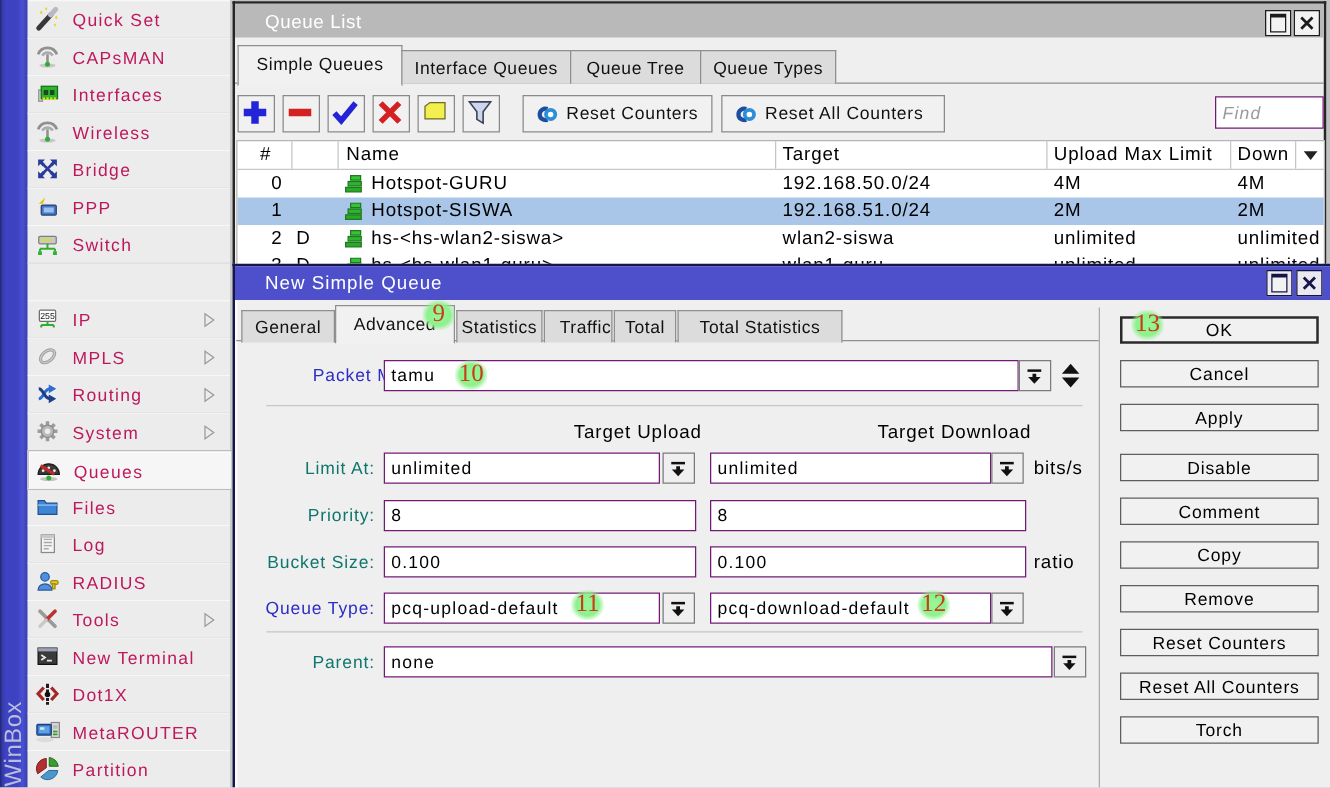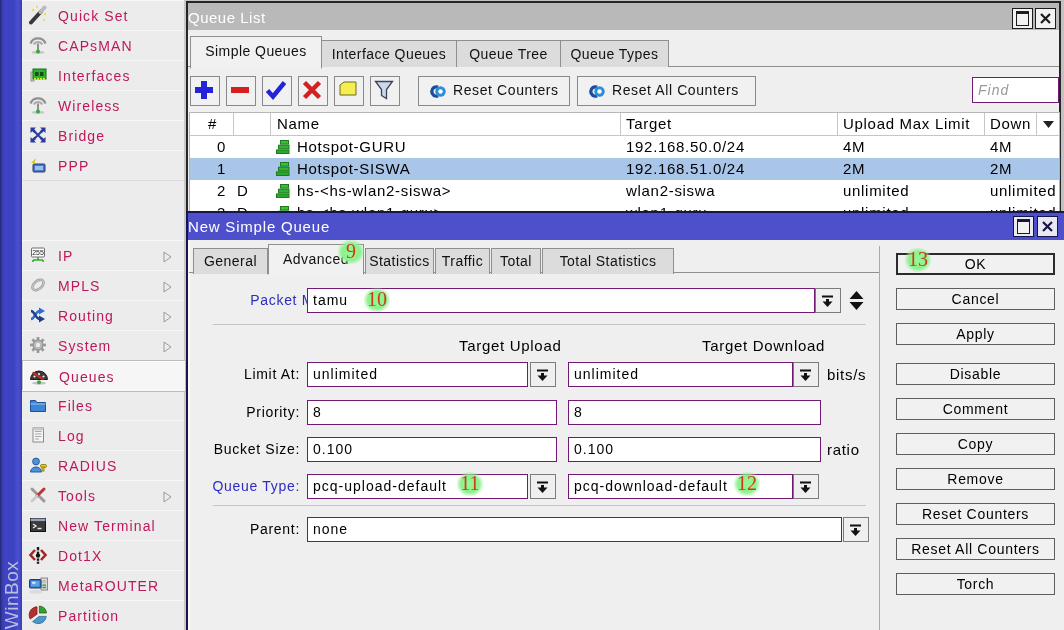--- a/index.html
+++ b/index.html
@@ -6,31 +6,31 @@
 #side{position:absolute;left:0;top:0;width:184px;height:630px;background:#ececec;border-right:2px solid #c9c9c9;}
 #strip{position:absolute;left:0;top:0;width:22px;height:630px;background:linear-gradient(90deg,#20256e 0%,#343aa8 8%,#3d43c4 22%,#3d42c0 62%,#4a50d2 82%,#3a3fae 100%);}
 #wbx{position:absolute;left:-31px;top:584px;width:85px;height:22px;transform:rotate(-90deg);color:#b9bedd;font-size:19px;letter-spacing:.5px;text-align:center;line-height:22px;}
 .mi{position:absolute;left:22px;width:162px;height:30px;box-shadow:inset 0 1px 0 #f7f7f7;border-bottom:1px solid #dcdcdc;}
 .mic{position:absolute;left:6px;top:5px;width:20px;height:20px;}
 .mit{position:absolute;left:36px;top:8px;font-size:14px;letter-spacing:1.1px;color:#be185d;white-space:nowrap;}
 .arr{position:absolute;right:12px;top:9px;}
 .sel{background:#f6f6f6;border:1px solid #bcbcbc;border-bottom:1px solid #bcbcbc;box-shadow:inset 1px 1px 0 #fff;}
 
 .win{position:absolute;background:#efefef;}
-.tbar{position:absolute;left:0;top:0;right:0;height:27px;font-size:15px;letter-spacing:.8px;color:#fff;line-height:27px;padding-left:0;}
+.tbar{position:absolute;left:0;top:0;right:0;height:27px;font-size:15px;letter-spacing:.8px;color:#fff;line-height:27px;padding-left:24px;}
 .wbtn{position:absolute;width:19px;height:19px;background:#f2f2f2;border:1px solid #1c1c1c;}
 .tab{position:absolute;font-size:14px;letter-spacing:.45px;color:#111;text-align:center;border:1px solid #8f8f8f;border-bottom:none;background:#dcdcdc;}
 .tab.on{background:#f1f1f1;}
 .tbtn{position:absolute;width:28px;height:28px;background:#f1f1f1;border:1px solid #898989;}
 .pbtn{position:absolute;height:28px;background:#f1f1f1;border:1px solid #898989;font-size:14px;letter-spacing:.6px;color:#111;}
 .cell{position:absolute;font-size:15px;letter-spacing:.7px;color:#000;white-space:nowrap;}
 .hline{position:absolute;height:1px;background:#c6c6c6;}
 .vline{position:absolute;width:1px;background:#c6c6c6;}
 
-.lbl{position:absolute;font-size:14px;letter-spacing:.7px;color:#000000;text-align:right;white-space:nowrap;}
+.lbl{position:absolute;font-size:14px;letter-spacing:.7px;color:#0f766e;text-align:right;white-space:nowrap;}
 .lbl.blue{color:#2d2dc4;}
 .inp{position:absolute;background:#fff;border:1px solid #701a75;font-size:14px;letter-spacing:1px;color:#000;padding:0 0 0 5px;white-space:nowrap;overflow:hidden;}
 .dd{position:absolute;width:26px;height:25px;background:#efefef;border:1px solid #7b7b7b;box-sizing:border-box;}
 .dbtn{position:absolute;width:159px;height:22px;background:#f1f1f1;border:1px solid #5e5e5e;font-size:14px;letter-spacing:.7px;color:#000;text-align:center;line-height:20px;box-sizing:border-box;}
 .badge{position:absolute;width:26px;height:24px;background:radial-gradient(ellipse at center,#98f798 0%,#8df18d 50%,rgba(141,241,141,0) 76%);color:#cc3a18;font-family:"Liberation Serif",serif;font-size:20px;text-align:center;line-height:23px;}
 </style></head>
 <body>
 <div id="side">
 <div id="strip"></div>
     <div id="wbx">WinBox</div>
@@ -92,20 +92,32 @@
         </svg></span>
       <span class="mit">Bridge</span>
     </div>
 <div class="mi" style="top:150px">
       <span class="mic"><svg width="20" height="20">
           <path d="M3 8 l5-5 -1.5 5z" fill="#e0c414"></path>
           <rect x="5" y="9" width="12" height="8" rx="1" fill="#4a78c8" stroke="#2a3b73" stroke-width="1"></rect>
           <rect x="7" y="11" width="8" height="4" fill="#9cc0ee"></rect>
         </svg></span>
       <span class="mit">PPP</span>
+    </div>
+<div class="mi" style="top:180px">
+      <span class="mic"><svg width="20" height="20">
+          <rect x="3" y="4" width="14" height="6" rx="1" fill="#c9c9c9" stroke="#7e7e7e"></rect>
+          <rect x="5" y="6" width="2" height="2" fill="#d8e414"></rect>
+          <rect x="8" y="6" width="2" height="2" fill="#d8e414"></rect>
+          <rect x="11" y="6" width="2" height="2" fill="#d8e414"></rect>
+          <path d="M10 10 v4 M4 14 h12 M4 14 v2 M16 14 v2" stroke="#2fae2f" stroke-width="1.6" fill="none"></path>
+          <rect x="2.5" y="16" width="3" height="3" fill="#2fae2f"></rect>
+          <rect x="14.5" y="16" width="3" height="3" fill="#2fae2f"></rect>
+        </svg></span>
+      <span class="mit">Switch</span>
     </div>
 <div class="mi" style="top:240px">
       <span class="mic"><svg width="20" height="20">
           <rect x="3.5" y="3" width="13" height="9" rx="1" fill="#fdfdfd" stroke="#6e6e6e"></rect>
           <text x="10" y="10" font-size="7" font-family="Liberation Sans" text-anchor="middle" fill="#222">255</text>
           <path d="M10 12 v3 M5 15 h10 M5 15 v2 M15 15 v2" stroke="#2fae2f" stroke-width="1.6" fill="none"></path>
         </svg></span>
       <span class="mit">IP</span>
       <span class="arr"><svg width="9" height="12">
           <path d="M1 1 L8 6 L1 11 Z" fill="#ececec" stroke="#9a9a9a"></path>
@@ -373,21 +385,21 @@
       <div style="position:absolute;left:3px;top:2px;width:11px;height:11px;border:1px solid #14144a;border-top:3px solid #14144a;background:#f2f2f2;"></div>
     </div>
  <div class="wbtn" style="left:849px;top:3px;background:#e9e9ef;border-color:#14144a;"><svg width="19" height="19">
         <path d="M5 5 L14 14 M14 5 L5 14" stroke="#16164a" stroke-width="2.2"></path>
       </svg></div>
  <div class="hline" style="left:1px;top:59px;width:690px;background:#8f8f8f;"></div>
  <div class="vline" style="left:691px;top:33px;height:384px;background:#aaa;"></div>
  <div class="tab" style="left:5px;top:35px;width:73px;height:25px;line-height:25px;">General</div>
  <div class="tab on" style="left:80px;top:31px;width:94px;height:29px;line-height:29px;border-bottom:1px solid #f1f1f1;">Advanced</div>
  <div class="tab" style="left:177px;top:35px;width:67px;height:25px;line-height:25px;">Statistics</div>
- <div class="tab" style="left:247px;top:35px;width:53px;height:25px;line-height:25px;">Traffic</div>
+ <div class="tab" style="left:247px;top:35px;width:53px;height:25px;line-height:25px;text-align:right;">Traffic</div>
  <div class="tab" style="left:303px;top:35px;width:48px;height:25px;line-height:25px;">Total</div>
  <div class="tab" style="left:354px;top:35px;width:130px;height:25px;line-height:25px;">Total Statistics</div>
  <div class="badge" style="left:150px;top:27px;">9</div>
 
  <div class="lbl blue" style="left:0;width:112px;top:79px;margin-left:48px;">Packet Marks:</div>
  <div class="inp" style="left:119px;top:75px;width:501px;height:23px;line-height:23px;">tamu</div>
  <div class="dd" style="left:627px;top:75px;"><svg width="15" height="15" style="margin:4px 0 0 4px;">
         <rect x="2" y="2.5" width="11" height="2" fill="#111"></rect>
         <rect x="6" y="6" width="3" height="3.5" fill="#111"></rect>
         <path d="M2.5 8.5 h10 l-5 5.5z" fill="#111"></path>

